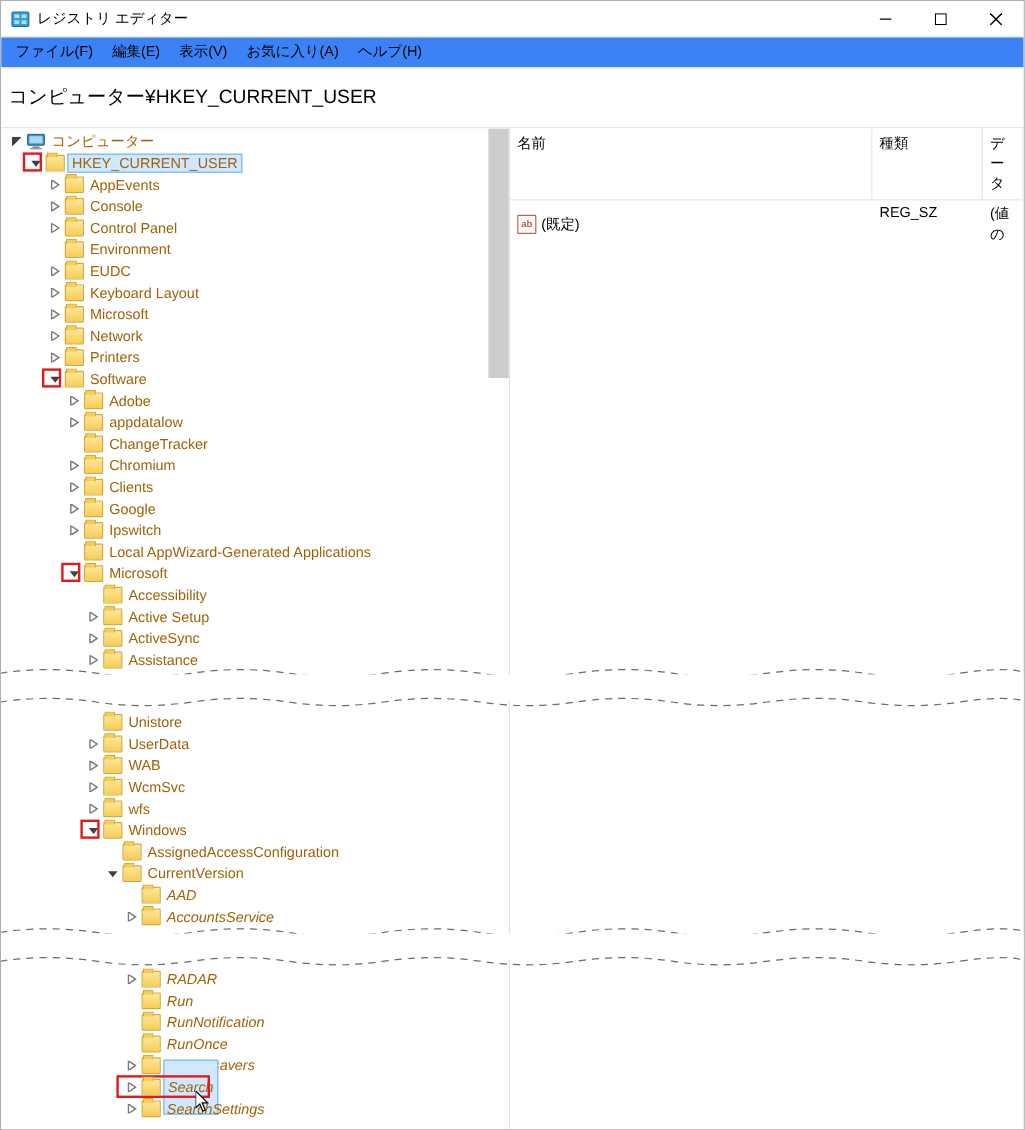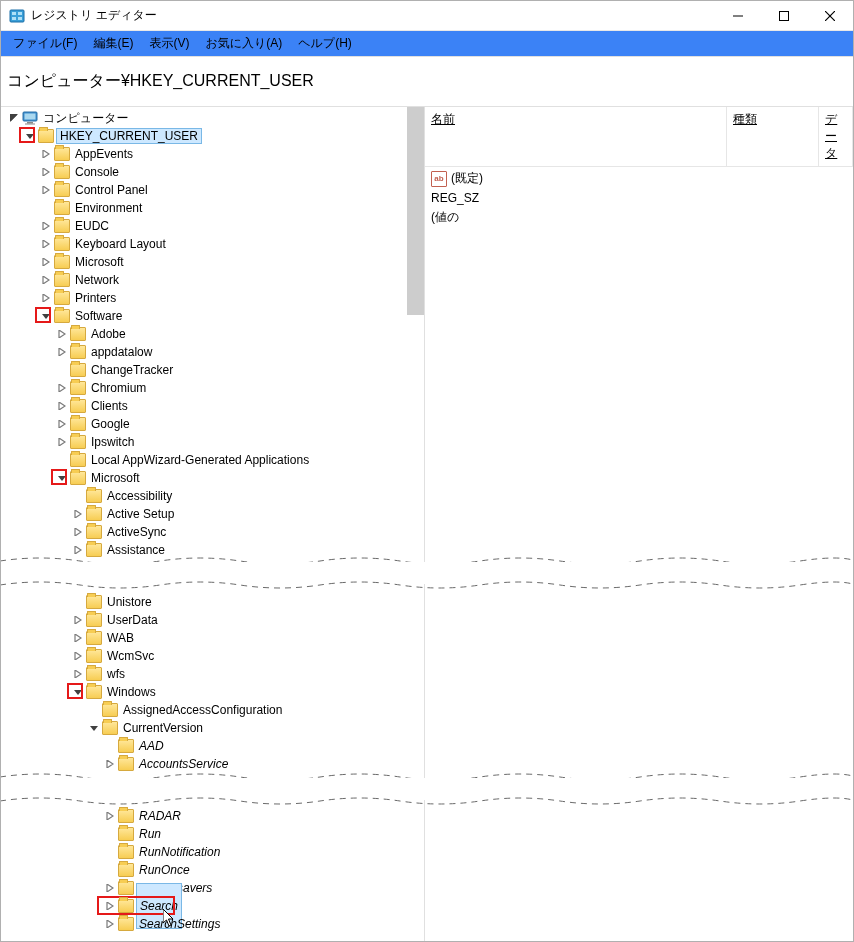--- a/index.html
+++ b/index.html
@@ -102,30 +102,28 @@
   .values-header {
     display: flex;
     border-bottom: 1px solid #e6e6e6;
     font-size: 12px;
     color: #000;
     background: #ffffff;
   }
   .values-header .col {
     padding: 4px 6px;
     border-right: 1px solid #e6e6e6;
-    text-decoration: underline;
   }
   .col-name { width: 302px; }
   .col-type { width: 92px; }
   .col-data { flex:1; border-right:none; }
   .values-row {
     display: flex;
     font-size: 12px;
     padding: 1px 0;
-    flex-direction: column;
   }
   .values-row .cell { padding: 2px 6px; }
   .cell-name { width: 302px; display:flex; align-items:center; gap:4px;}
   .cell-type { width: 92px; }
   .cell-data { flex:1; }
   .string-icon {
     width:16px; height:16px; display:inline-flex; align-items:center; justify-content:center;
     background:#fff; border:1px solid #c26050; border-radius:1px; position:relative;
   }
   .string-icon::after{
@@ -167,21 +165,21 @@
     border:1px solid #d6a93e;
     border-bottom:none;
     border-radius:1px 1px 0 0;
   }
   .pc-icon {
     width:16px; height:14px; margin:0 3px 0 1px;
     display:inline-flex; align-items:center; justify-content:center;
     flex-shrink:0;
   }
   .pc-icon svg{ width:16px; height:14px; }
-  .label { font-size:12px; color:#000000; padding:0 2px; }
+  .label { font-size:12px; color:#a16207; padding:0 2px; }
   .label.sel { background:#cde8ff; border:1px solid #7ab8e6; padding:0 3px; margin-left:-1px; }
   .label.sel2 { background:#cde8ff; border:1px solid #7ab8e6; padding:15px 3px; margin-left:-1px; }
   .redbox {
     border: 2px solid #e51919;
     position:absolute;
     pointer-events:none;
   }
   .cursor {
     position:absolute;
     width:12px; height:18px;

